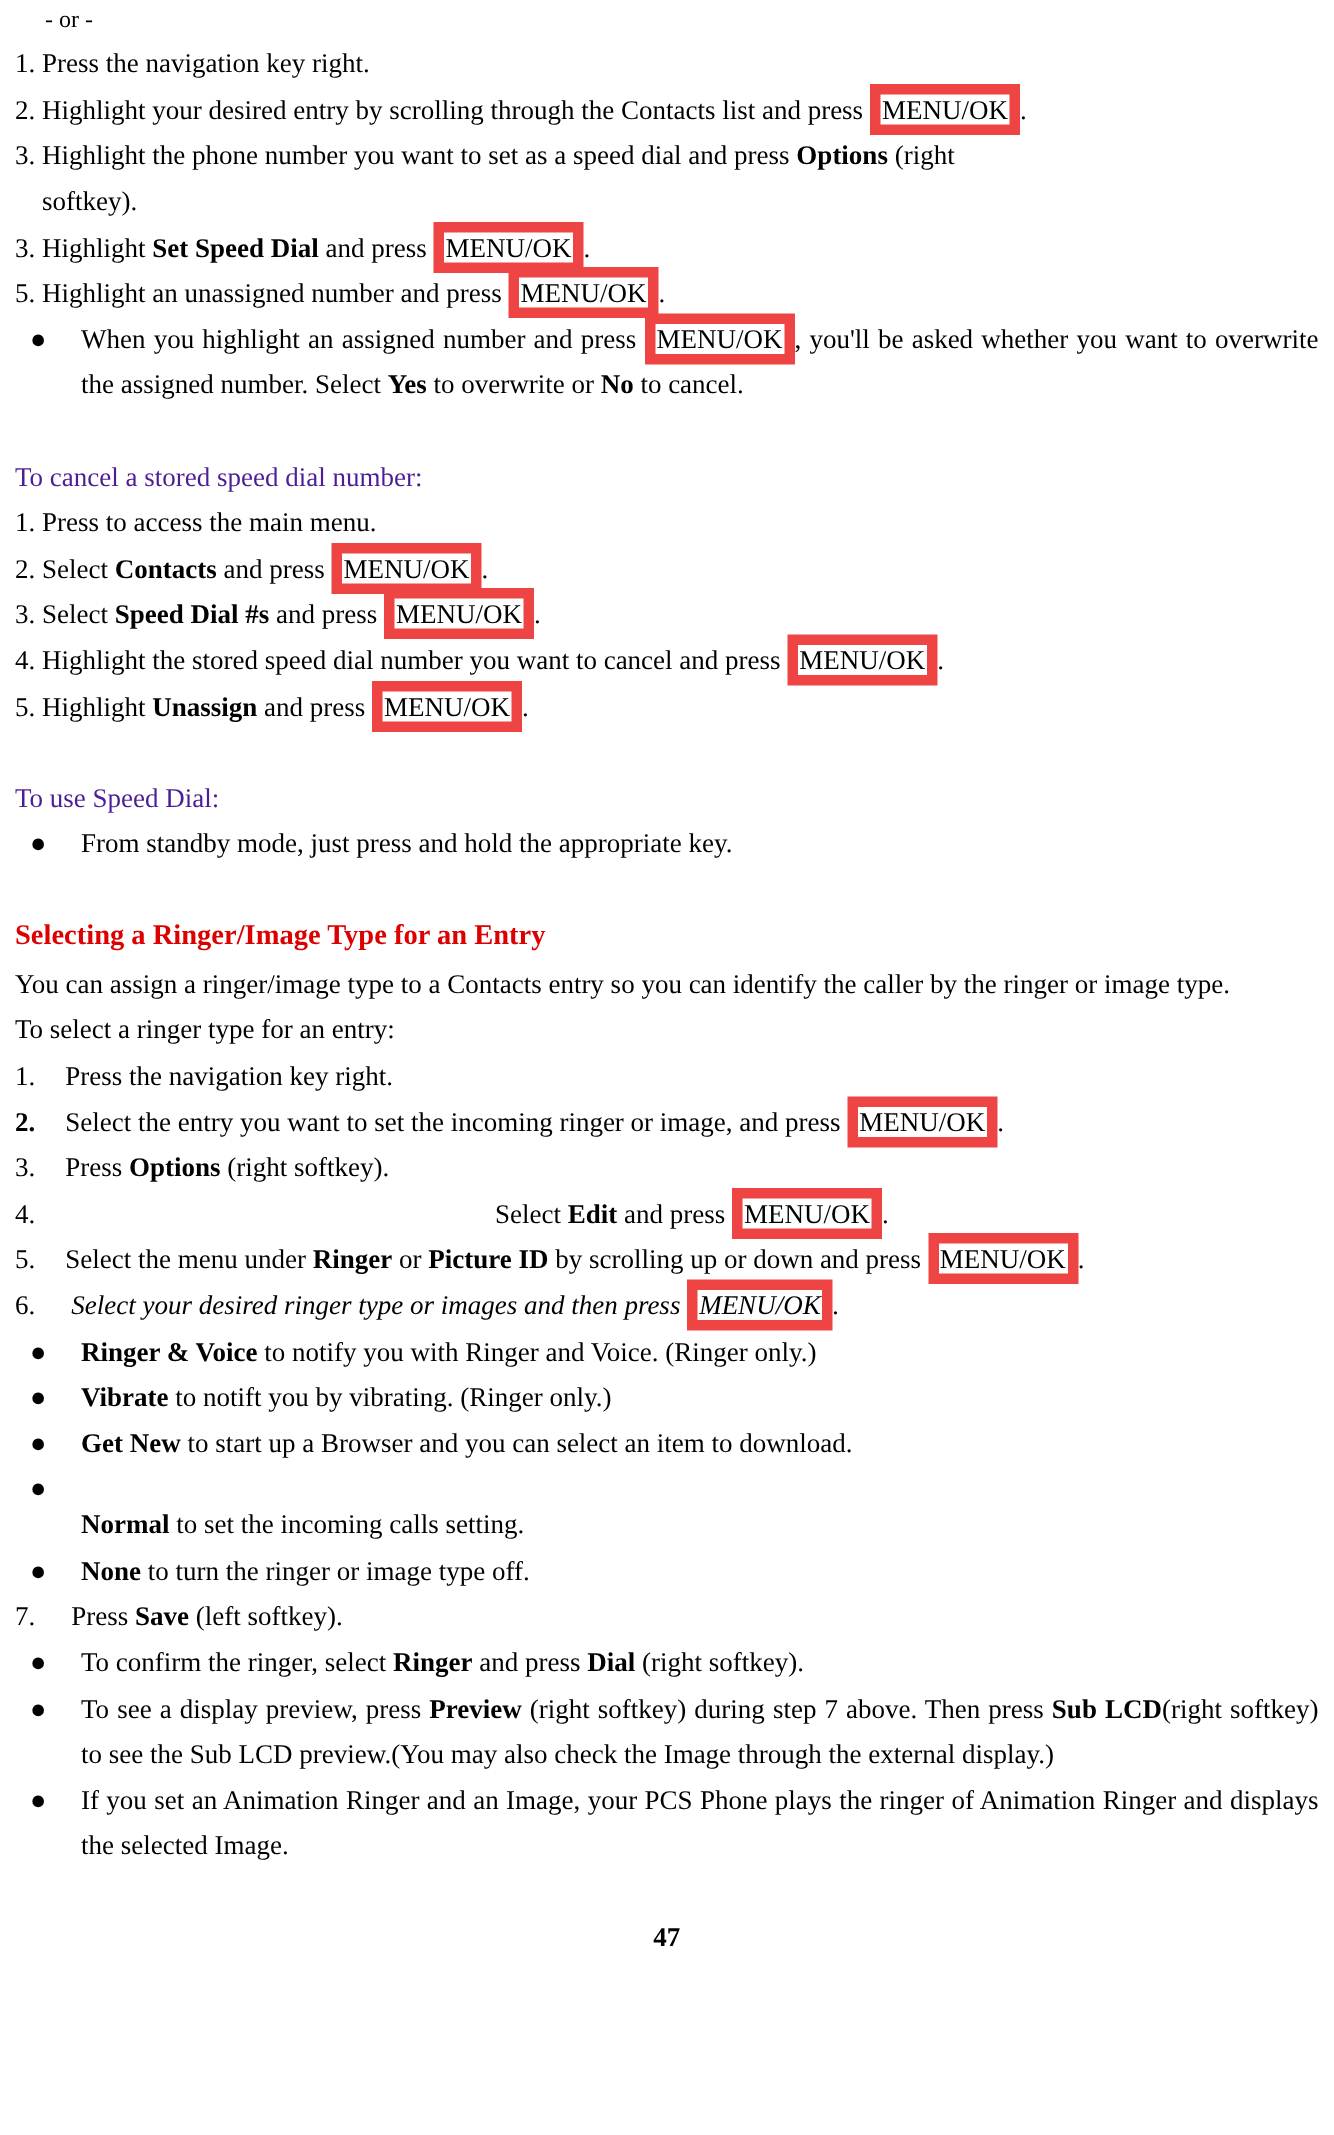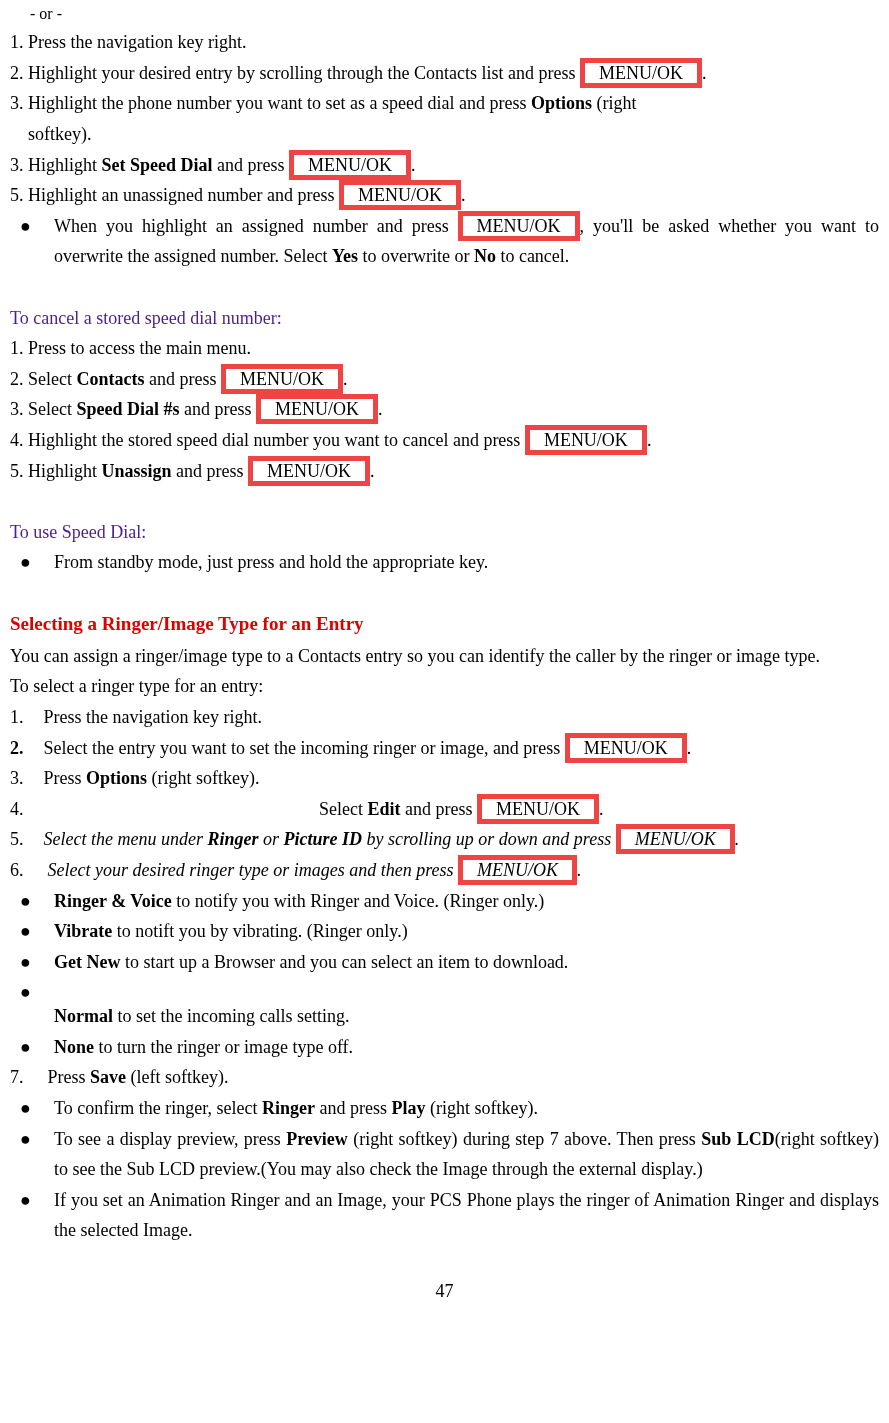--- a/index.html
+++ b/index.html
@@ -5,22 +5,22 @@
     body {
       font-family: Georgia, 'Times New Roman', serif;
       font-size: 18px;
       line-height: 1.7;
       max-width: 889px;
       margin: 0 auto;
       padding: 0 10px;
       color: #000;
     }
     .boxed {
-      border: 5px solid #ef4444;
-      padding: 0 14px;
+      border: 7px solid #ef4444;
+      padding: 0 1px;
       display: inline;
     }
     .bold {
       font-weight: bold;
     }
     .gray {
       color: #4c1d95;
     }
     .red-heading {
       color: #d00;
@@ -51,21 +51,21 @@
     }
     .num-mark {
       display: inline-block;
       padding-right: 8px;
     }
     .num-text {
       flex: 1;
     }
     .page-num {
       text-align: center;
-      font-weight: normal;
+      font-weight: bold;
       margin-top: 30px;
     }
     .or-text {
       padding-left: 20px;
       font-size: 16px;
     }
   </style>
 </head>
 <body>
 
@@ -121,21 +121,21 @@
   <div class="num-line">
       <span class="num-mark">3.</span>
       <span class="num-text" style="padding-left:12px;"><span>Press </span><span class="bold">Options</span><span> (right softkey).</span></span>
     </div>
   <div class="num-line">
       <span class="num-mark">4.</span>
       <span class="num-text" style="padding-left:12px;text-align:center;"><span>Select </span><span class="bold">Edit</span><span> and press </span><span class="boxed">MENU/OK</span><span>.</span></span>
     </div>
   <div class="num-line">
       <span class="num-mark">5.</span>
-      <span class="num-text" style="padding-left:12px;font-style:italic;"><span>Select the menu under </span><span class="bold">Ringer</span><span> or </span><span class="bold">Picture ID</span><span> by scrolling up or down and press </span><span class="boxed">MENU/OK</span><span>.</span></span>
+      <span class="num-text" style="padding-left:12px;"><span>Select the menu under </span><span class="bold">Ringer</span><span> or </span><span class="bold">Picture ID</span><span> by scrolling up or down and press </span><span class="boxed">MENU/OK</span><span>.</span></span>
     </div>
   <div class="num-line">
       <span class="num-mark">6.</span>
       <span class="num-text" style="padding-left:16px;font-style:italic;"><span>Select your desired ringer type or images and then press </span><span class="boxed">MENU/OK</span><span>.</span></span>
     </div>
 
   <div class="bullet-line">
       <span class="bullet-mark">●</span>
       <span class="bullet-text" style="padding-left:14px;"><span class="bold">Ringer &amp; Voice</span><span> to notify you with Ringer and Voice. (Ringer only.)</span></span>
     </div>
@@ -156,21 +156,21 @@
       <span class="bullet-text" style="padding-left:14px;"><span class="bold">None</span><span> to turn the ringer or image type off.</span></span>
     </div>
 
   <div class="num-line">
       <span class="num-mark">7.</span>
       <span class="num-text" style="padding-left:16px;"><span>Press </span><span class="bold">Save</span><span> (left softkey).</span></span>
     </div>
 
   <div class="bullet-line">
       <span class="bullet-mark">●</span>
-      <span class="bullet-text" style="padding-left:14px;"><span>To confirm the ringer, select </span><span class="bold">Ringer</span><span> and press </span><span class="bold">Play</span><span> (right softkey).</span></span>
+      <span class="bullet-text" style="padding-left:14px;"><span>To confirm the ringer, select </span><span class="bold">Ringer</span><span> and press </span><span class="bold">Dial</span><span> (right softkey).</span></span>
     </div>
   <div class="bullet-line justified">
       <span class="bullet-mark">●</span>
       <span class="bullet-text" style="padding-left:14px;"><span>To see a display preview, press </span><span class="bold">Preview</span><span> (right softkey) during step 7 above. Then press </span><span class="bold">Sub LCD</span><span>(right softkey) to see the Sub LCD preview.(You may also check the Image through the external display.)</span></span>
     </div>
   <div class="bullet-line justified">
       <span class="bullet-mark">●</span>
       <span class="bullet-text" style="padding-left:14px;">If you set an Animation Ringer and an Image, your PCS Phone plays the ringer of Animation Ringer and displays the selected Image.</span>
     </div>
 </div>

